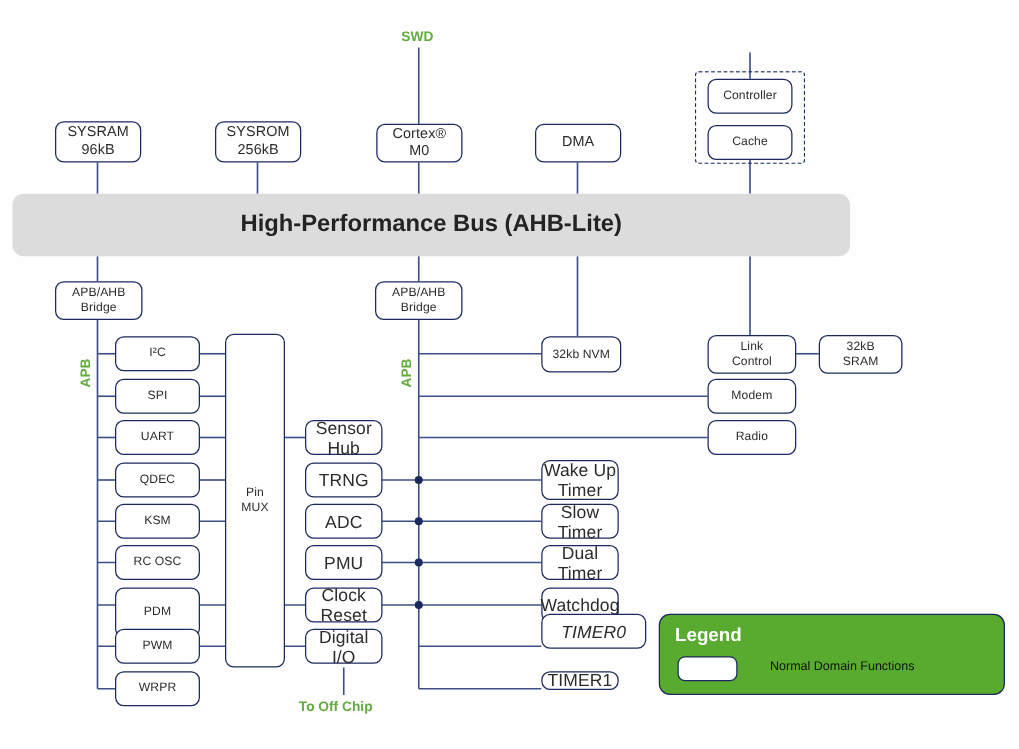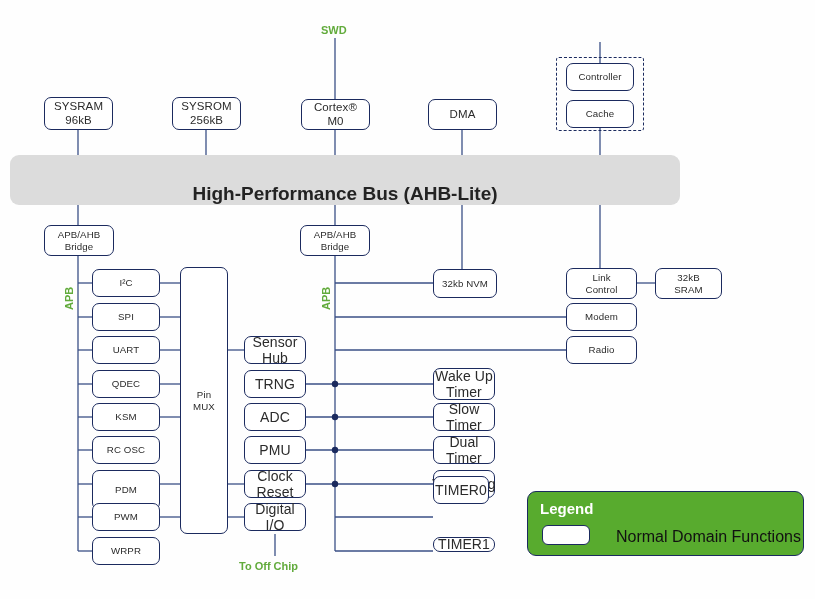--- a/index.html
+++ b/index.html
@@ -46,21 +46,21 @@
   }
   .node.tiny {
     font-size: 14px;
   }
   .bus {
     position: absolute;
     box-sizing: border-box;
     background: #dcdcdc;
     border-radius: 9px;
     display: flex;
-    align-items: flex-end;
+    align-items: center;
     justify-content: center;
     font-size: 19px;
     font-weight: bold;
     color: #232323;
     z-index: 2;
   }
   .dashed-group {
     position: absolute;
     box-sizing: border-box;
     border: 1.5px dashed #1b2a5e;
@@ -106,21 +106,21 @@
     box-sizing: border-box;
     background: #ffffff;
     border: 1.6px solid #1b2a5e;
     border-radius: 6px;
   }
   .legend-text {
     position: absolute;
     left: 88px;
     top: 36px;
     color: #111111;
-    font-size: 16px;
+    font-size: 10px;
   }
   .multiline {
     display: block;
   }
 </style>
 </head>
 <body>
 
 <div id="diagram">
 
@@ -340,21 +340,21 @@
   </div>
   <div class="node tiny" style="left:433px; top:403px; width:62px; height:28px;">
     <span>Slow Timer</span>
   </div>
   <div class="node tiny" style="left:433px; top:436px; width:62px; height:28px;">
     <span>Dual Timer</span>
   </div>
   <div class="node tiny" style="left:433px; top:470px; width:62px; height:28px;">
     <span>Watchdog</span>
   </div>
-  <div class="node tiny" style="left:433px; top:476px; width:56px; height:28px;">
+  <div class="node tiny" style="left:433px; top:491px; width:84px; height:28px;font-style:italic;">
     <span>TIMER0</span>
   </div>
   <div class="node tiny" style="left:433px; top:537px; width:62px; height:15px;">
     <span>TIMER1</span>
   </div>
 
   <div class="legend" style="left:527px; top:491px; width:277px; height:65px;">
     <div class="legend-title">Legend</div>
     <div class="legend-swatch"></div>
     <div class="legend-text">Normal Domain Functions</div>

